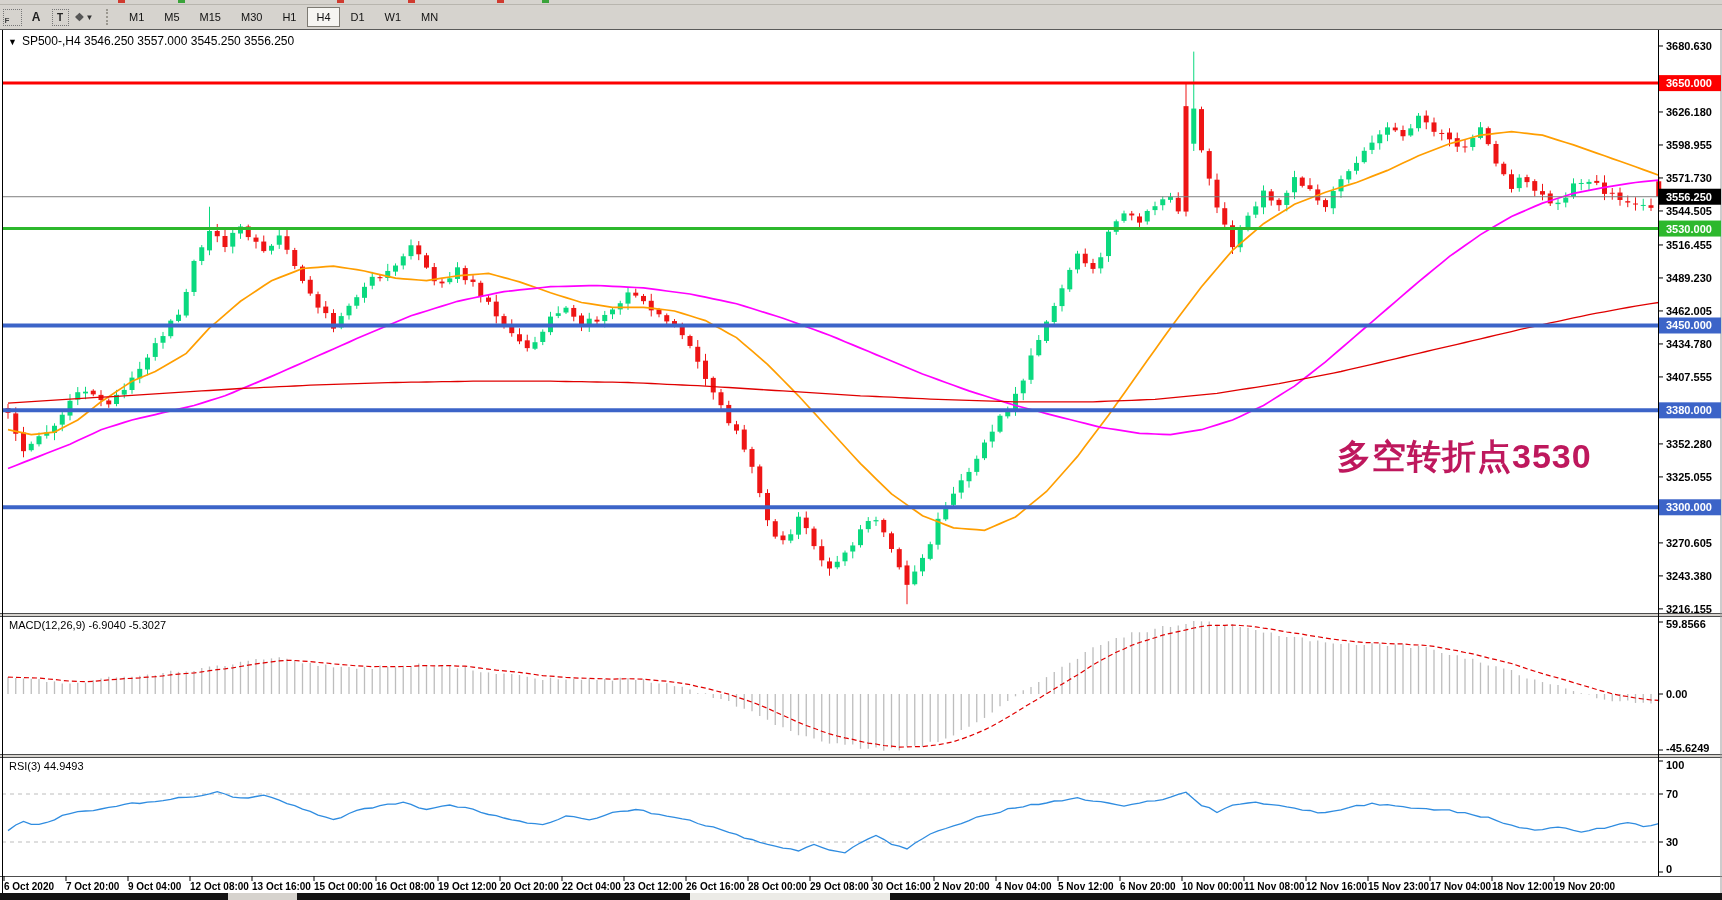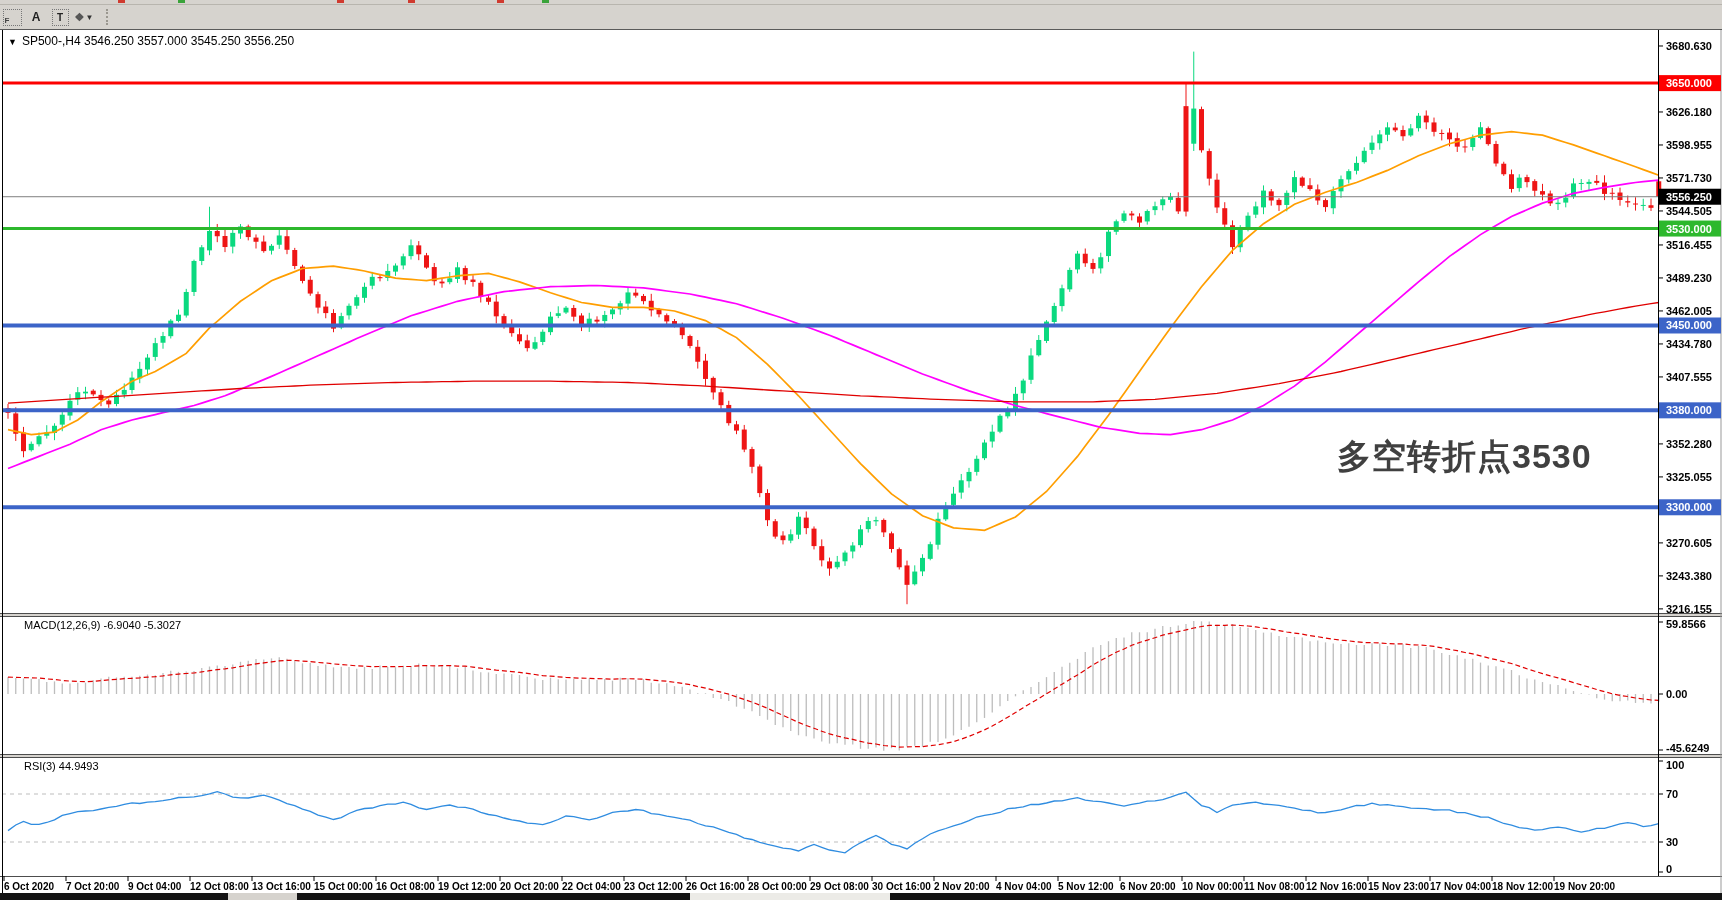--- a/index.html
+++ b/index.html
@@ -13,21 +13,21 @@
   .dotbox{border:1px dotted #777;width:15px;height:15px;display:flex;align-items:flex-end;font-size:8px;padding:0 1px;color:#444;}
   .dotboxT{border:1px dotted #777;width:15px;height:15px;display:flex;align-items:center;justify-content:center;font-size:10px;font-weight:700;}
   .caret{font-size:8px;color:#333;margin-left:1px;}
   .grip{width:3px;height:16px;border-left:2px dotted #9a978f;margin:0 8px 0 10px;}
   .tfb{padding:3px 8px;font-size:11px;color:#111;margin:0 1px;border:1px solid transparent;}
   .tfb.active{background:#f6f5f2;border:1px solid #7d7a73;}
   #chartwin{position:absolute;left:0;top:29px;width:1722px;height:864px;background:#fff;border-top:1px solid #5a5a5a;}
   #chart-svg{position:absolute;left:0;top:0;}
   #title{position:absolute;left:8px;top:4px;font-size:12px;font-weight:400;color:#000;}
   #title .tri{font-size:9px;margin-right:5px;}
-  .indlabel{position:absolute;left:24px;font-size:11px;color:#000;}
+  .indlabel{position:absolute;left:9px;font-size:11px;color:#000;}
   #macd-label{top:589px;}
   #rsi-label{top:730px;}
   #annotation{position:absolute;left:1337px;top:404px;font-size:34px;font-weight:700;letter-spacing:1px;}
   #bottomstrip{position:absolute;left:0;top:893px;width:1722px;height:7px;background:#141414;}
   #bottomstrip div{position:absolute;top:0;height:7px;}
   .ax{font:700 11px "Liberation Sans",sans-serif;}
   .xl{font:700 10px "Liberation Sans",sans-serif;}
 </style>
 </head>
 <body>
@@ -49,20 +49,31 @@
     <span>A</span>
   </div>
   <div class="tbtn">
     <span class="dotboxT">T</span>
   </div>
   <div class="tbtn">
     <span style="font-size:11px;color:#555">❖</span>
     <span class="caret">▼</span>
   </div>
   <div class="grip"></div>
+  <div id="tf-group" style="display:flex;">
+      <div class="tfb">M1</div>
+      <div class="tfb">M5</div>
+      <div class="tfb">M15</div>
+      <div class="tfb">M30</div>
+      <div class="tfb">H1</div>
+      <div class="tfb active">H4</div>
+      <div class="tfb">D1</div>
+      <div class="tfb">W1</div>
+      <div class="tfb">MN</div>
+    </div>
 </div>
 
 <div id="chartwin">
   <svg id="chart-svg" width="1722" height="864" viewBox="0 29 1722 864">
       <g>
         <line x1="8" y1="402.94781203765046" x2="8" y2="417.7192267298616" stroke="#ee1515" stroke-width="1"></line>
         <rect x="5.5" y="407.07585392507684" width="5" height="4.773858022689808" fill="#ee1515"></rect>
         <line x1="15.75" y1="406.3539542469896" x2="15.75" y2="439.9772791555978" stroke="#ee1515" stroke-width="1"></line>
         <rect x="13.25" y="412.4230221887983" width="5" height="20.349148350781206" fill="#ee1515"></rect>
         <line x1="23.5" y1="425.9000253738977" x2="23.5" y2="456.2826376974679" stroke="#ee1515" stroke-width="1"></line>
@@ -844,19 +855,19 @@
         <text x="1492" y="889" class="xl" fill="#000">18 Nov 12:00</text>
         <line x1="1554" y1="875" x2="1554" y2="880" stroke="#000"></line>
         <text x="1554" y="889" class="xl" fill="#000">19 Nov 20:00</text>
       </g>
     </svg>
   <div id="title">
     <span class="tri">▼</span><span>SP500-,H4  3546.250 3557.000 3545.250 3556.250</span>
   </div>
   <div id="macd-label" class="indlabel">MACD(12,26,9) -6.9040 -5.3027</div>
   <div id="rsi-label" class="indlabel">RSI(3) 44.9493</div>
-  <div id="annotation" style="color: #404040;">多空转折点3530</div>
+  <div id="annotation" style="color: #be185d;">多空转折点3530</div>
 </div>
 
 <div id="bottomstrip">
   <div style="left:228px;width:69px;background:#d6d3ce"></div>
   <div style="left:690px;width:200px;background:#ecebe7"></div>
 </div>
 
 </body></html>

